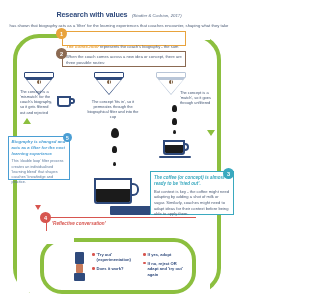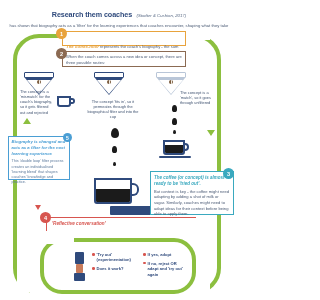--- a/index.html
+++ b/index.html
@@ -147,21 +147,21 @@
   .navy-bar{position:absolute;left:110px;top:206px;width:42px;height:9px;background:#2f4a7c;
             border-radius:1px;z-index:9;}
 </style>
 </head>
 <body>
 
 <div class="stage">
 
   <div class="hdr">
     <div>
-      <span class="hdr-title">Research them coaches</span>
+      <span class="hdr-title">Research with values</span>
       <span class="hdr-cite">(Stodter &amp; Cushion, 2017)</span>
     </div>
     <div class="hdr-body">has shown that biography acts as a 'filter' for the learning experiences that coaches encounter, shaping what they take on board or not. The illustration helps to represent this process.</div>
   </div>
 
   <div class="track track-main"></div>
   <div class="track-mask" style="left:60px;top:30px;width:150px;height:10px;"></div>
   <div class="track-mask" style="left:17px;top:196px;width:14px;height:96px;"></div>
   <div class="track-mask" style="left:196px;top:150px;width:20px;height:60px;"></div>
   <div class="track-mask" style="left:30px;top:282px;width:180px;height:18px;"></div>

